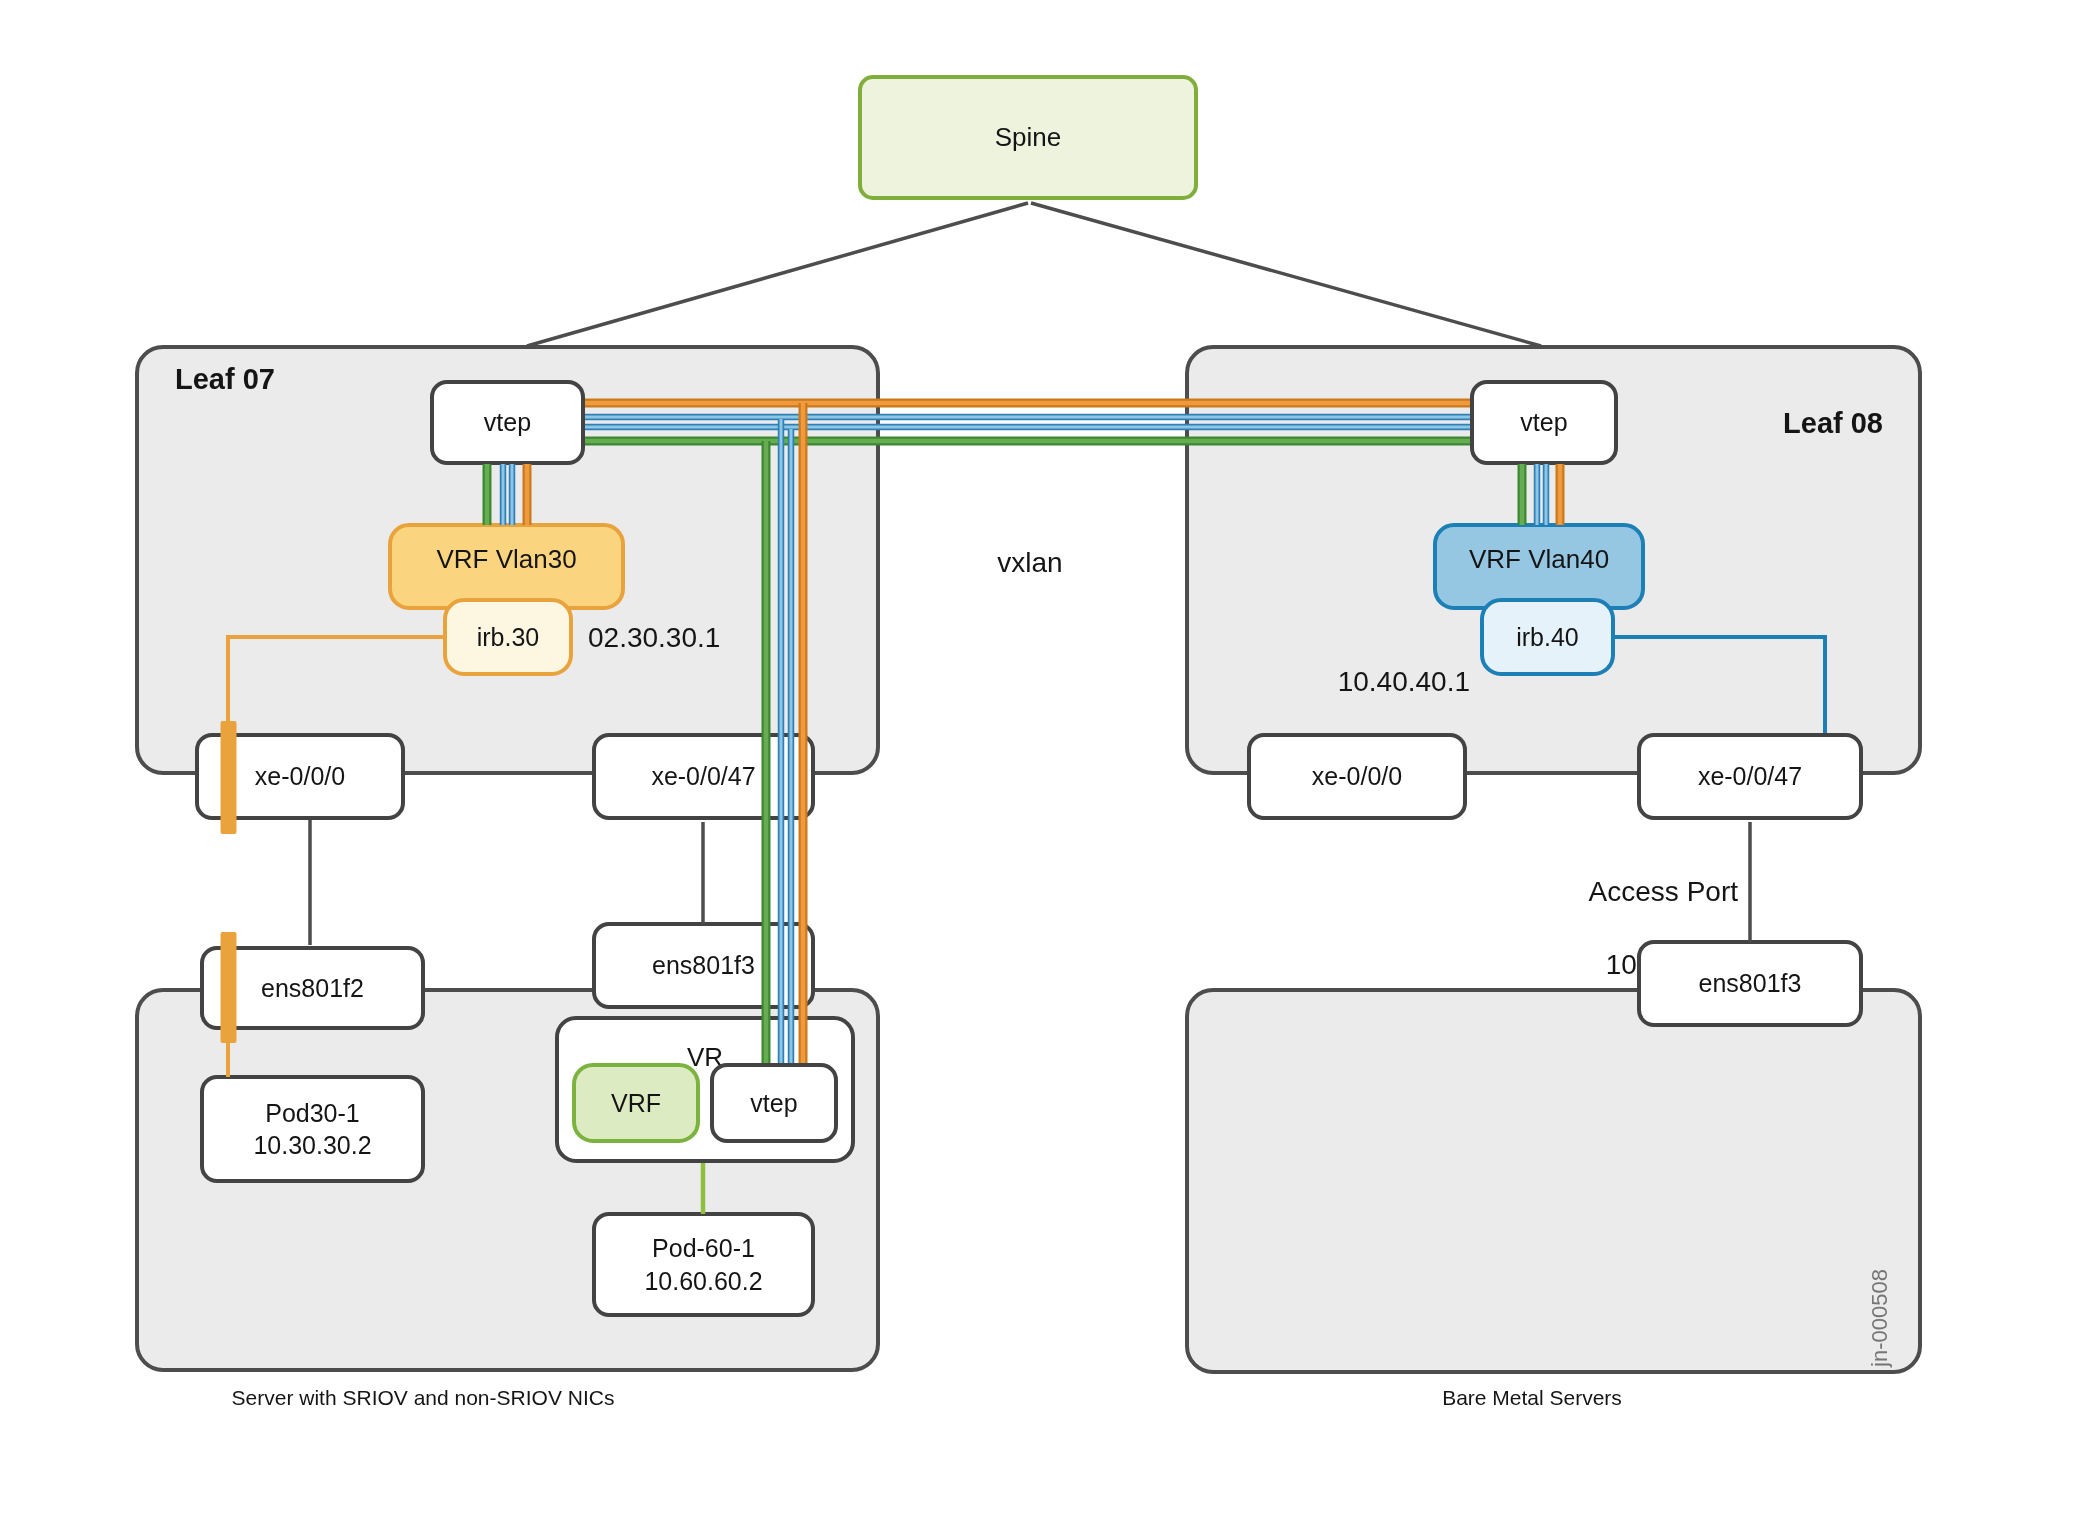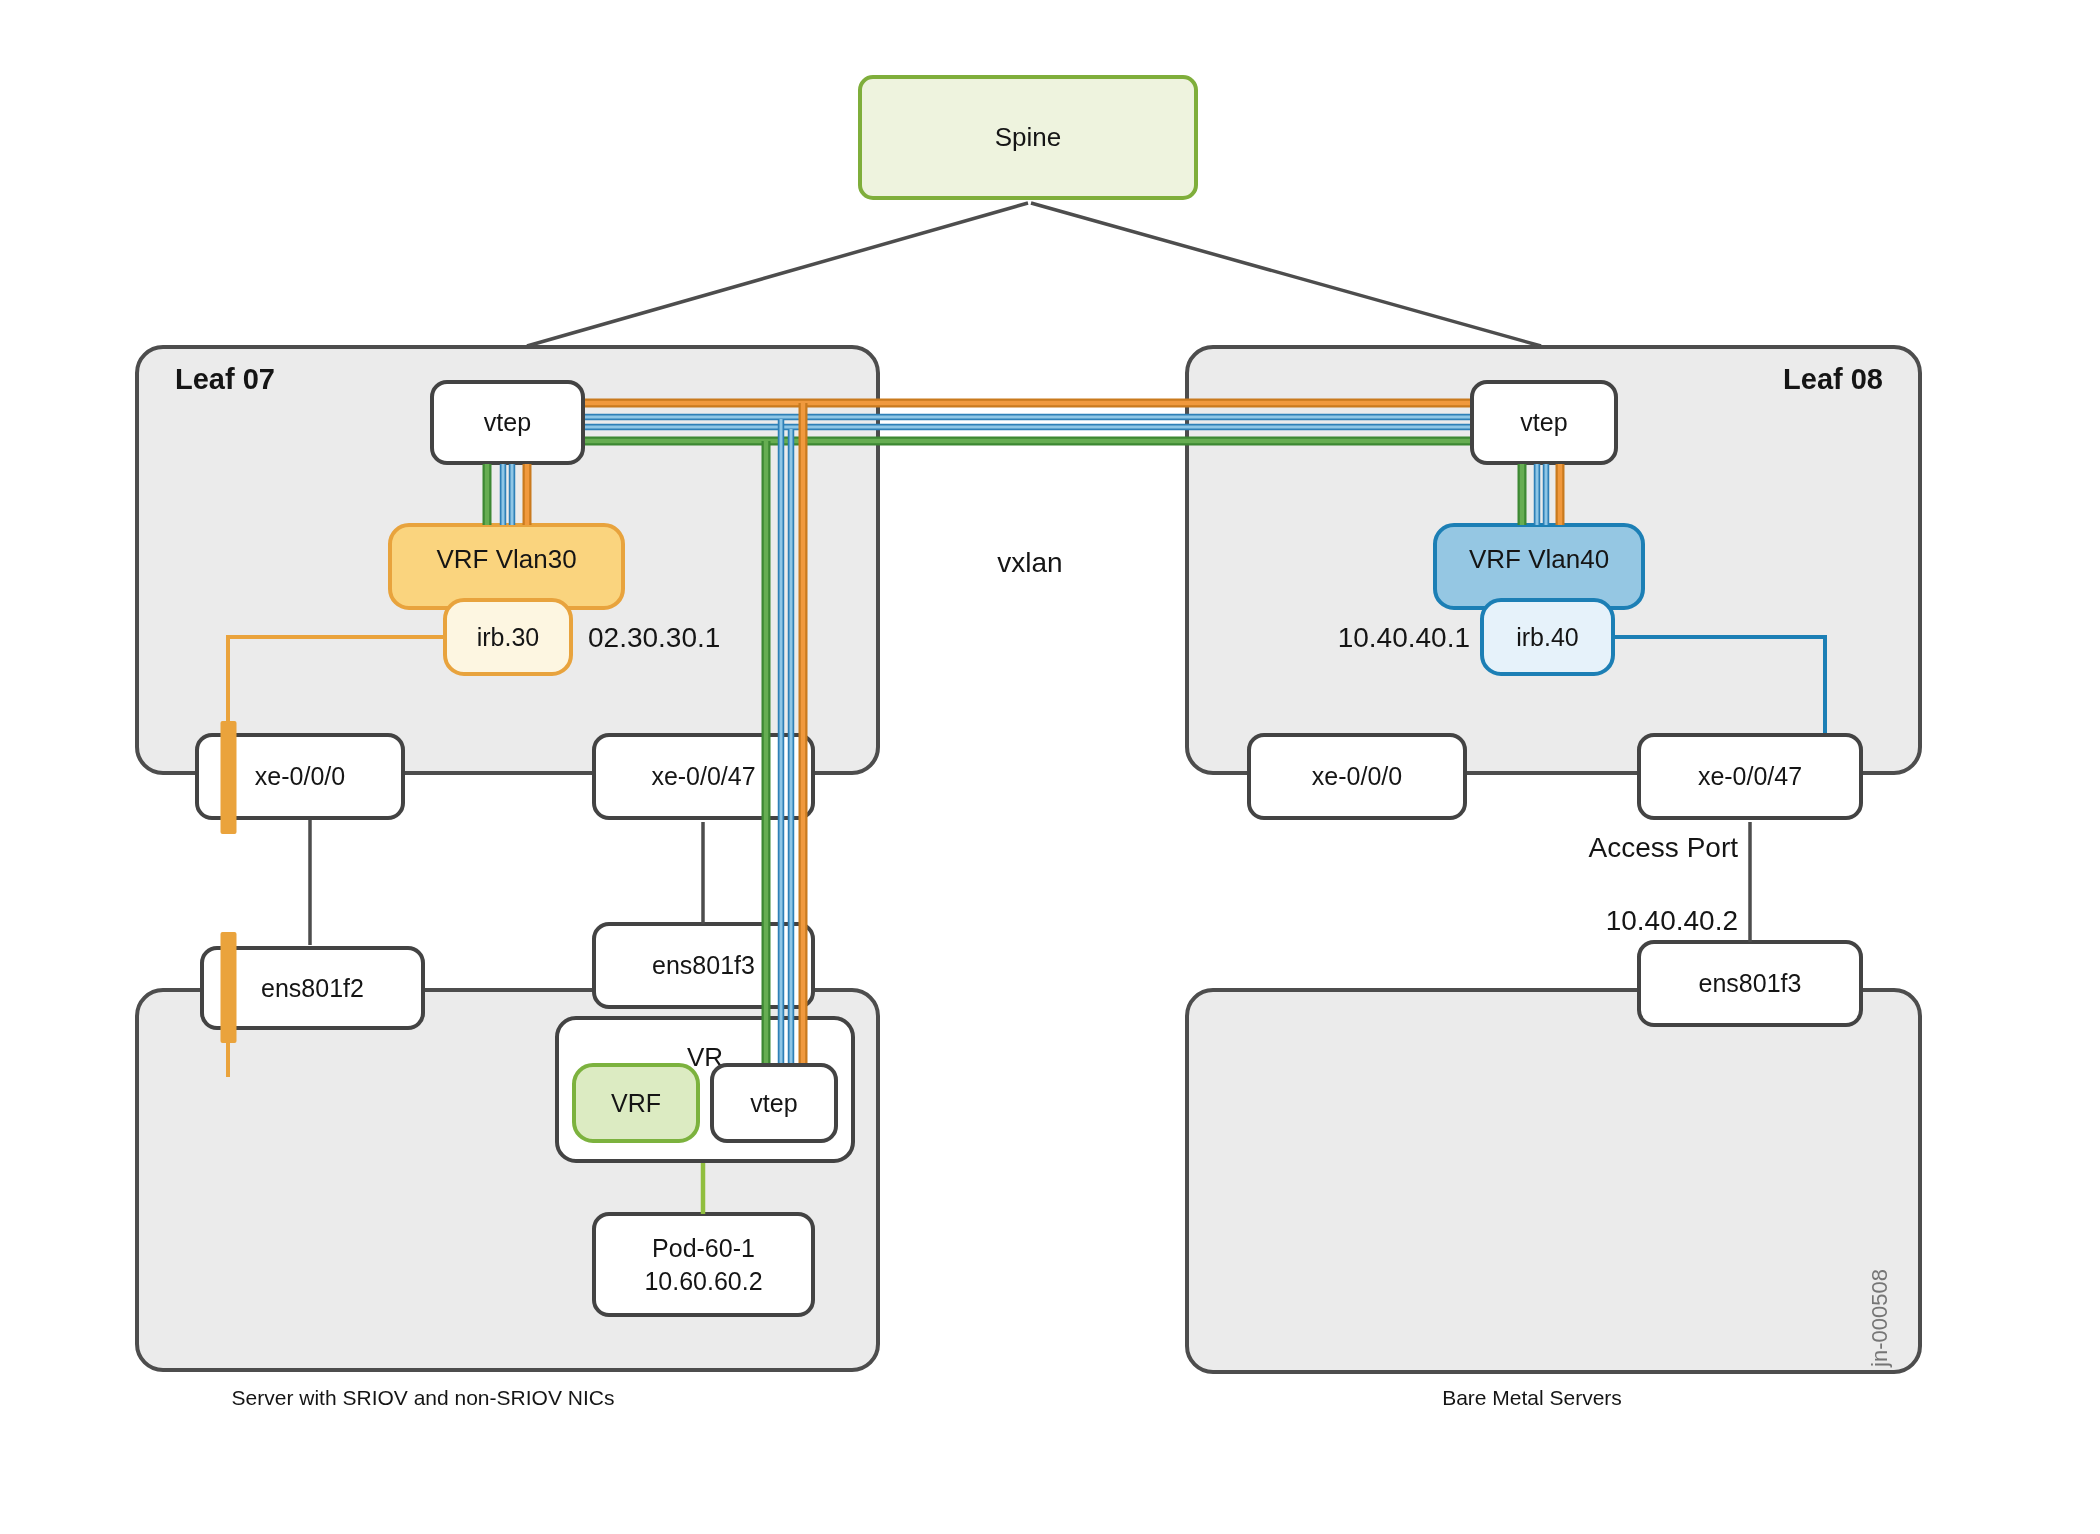--- a/index.html
+++ b/index.html
@@ -20,21 +20,21 @@
   .node.two-line{flex-direction:column;}
   .node.spine{background:#eef3de;border-color:#7fae3b;border-radius:15px;font-size:26px;}
   .node.vrf30{background:#fad47e;border-color:#e8a33d;border-radius:21px;font-size:26px;}
   .node.irb30{background:#fdf6e1;border-color:#e8a33d;border-radius:21px;}
   .node.vrf40{background:#95c7e3;border-color:#1c7fb5;border-radius:21px;font-size:26px;}
   .node.irb40{background:#e6f2fa;border-color:#1c7fb5;border-radius:21px;}
   .node.vrfgreen{background:#dcebc2;border-color:#7cb23e;border-radius:21px;}
   .lbl{position:absolute;font-size:28px;color:#151515;white-space:nowrap;}
   .lbl.title{font-weight:bold;font-size:29px;}
   .lbl.caption{font-size:21px;}
-  .lbl.right{text-align:right;}
+  .lbl.right{text-align:right;margin-top:44px;}
   .lbl.center{text-align:center;}
   .vr-label{position:absolute;top:21px;left:0;width:100%;text-align:center;font-size:26px;}
   .watermark{
     position:absolute;left:1815px;top:1305px;width:130px;text-align:center;
     color:#757575;font-size:22px;transform:rotate(-90deg);
   }
   svg.wires{position:absolute;left:0;top:0;pointer-events:none;}
   .ln-black{stroke:#4d4d4d;stroke-width:3.5;fill:none;}
   .tO1{stroke:#c97a1e;stroke-width:9;fill:none;}
   .tO2{stroke:#f0993d;stroke-width:4.5;fill:none;}
@@ -103,20 +103,24 @@
   </div>
   <div class="lbl right" style="left:1560px;top:832px;width:178px;">Access Port</div>
   <div class="lbl right" style="left:1590px;top:905px;width:148px;">10.40.40.2</div>
 
   <div class="node" style="left:200px;top:946px;width:225px;height:84px;">
     <span>ens801f2</span>
   </div>
   <div class="node" style="left:592px;top:922px;width:223px;height:87px;">
     <span>ens801f3</span>
   </div>
+  <div class="node two-line" style="left:200px;top:1075px;width:225px;height:108px;">
+    <span>Pod30-1</span>
+    <span>10.30.30.2</span>
+  </div>
 
   <div class="node" style="left:555px;top:1016px;width:300px;height:147px;border-radius:21px;">
     <div class="vr-label">VR</div>
   </div>
   <div class="node vrfgreen" style="left:572px;top:1063px;width:128px;height:80px;">
     <span>VRF</span>
   </div>
   <div class="node" style="left:710px;top:1063px;width:128px;height:80px;">
     <span>vtep</span>
   </div>

